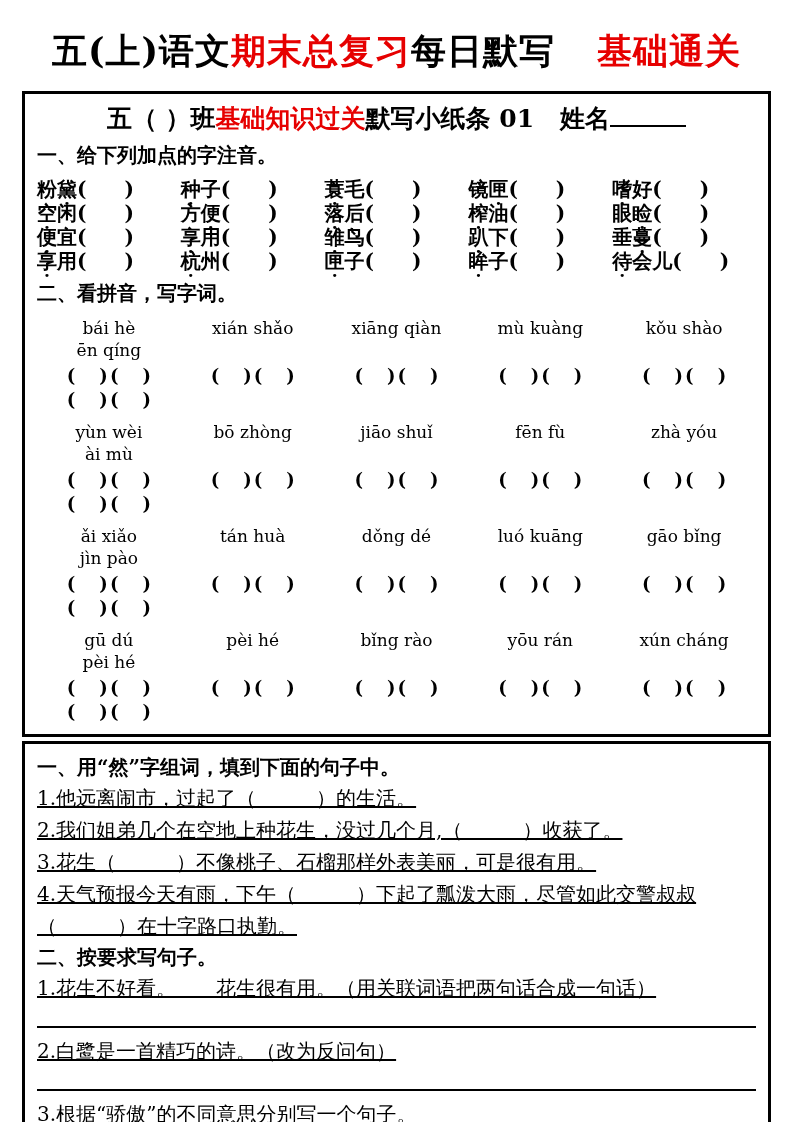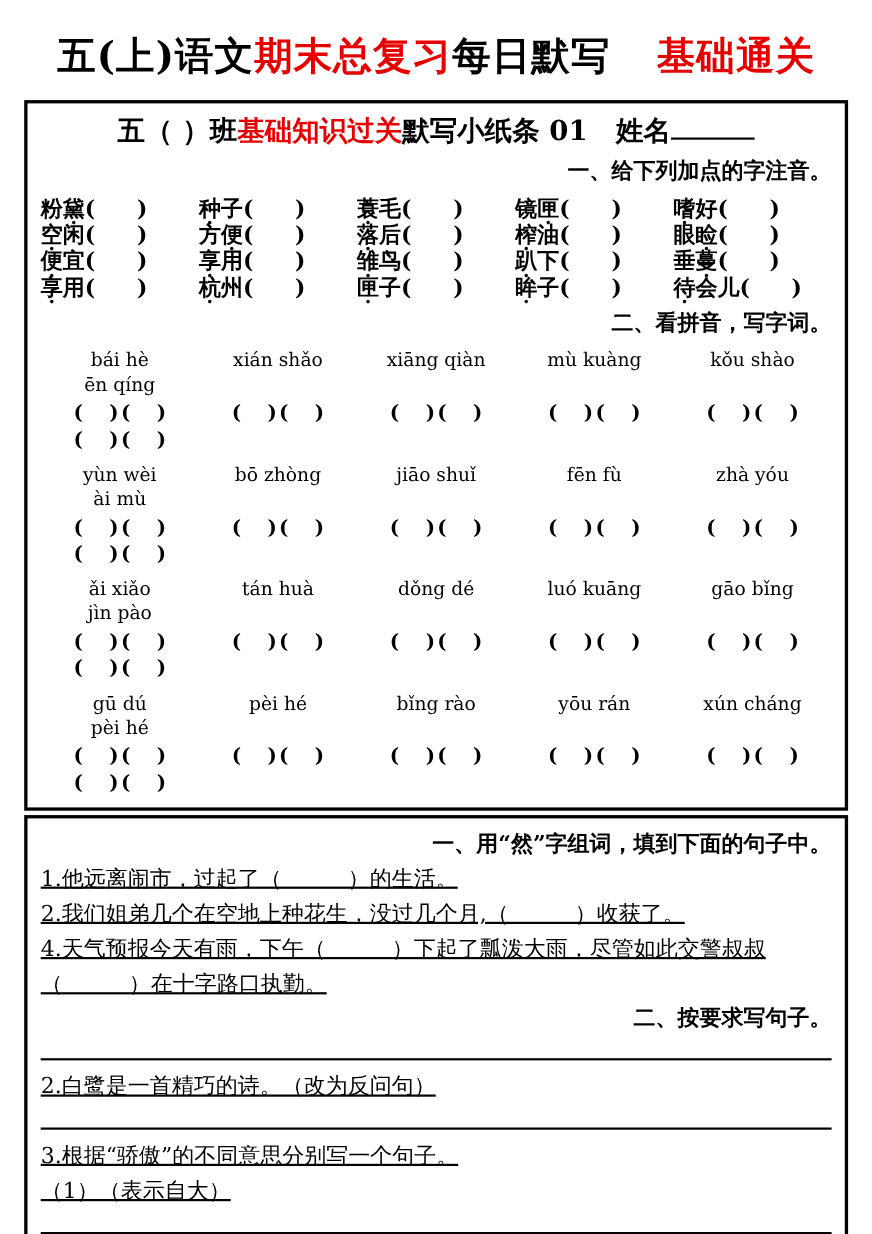--- a/index.html
+++ b/index.html
@@ -20,21 +20,21 @@
   .gap-left{ margin-left:42px; }
 
   .card{ border:3px solid #000; padding:8px 12px 10px; margin-bottom:4px; }
   .card-title{
     font-size:25px; font-weight:bold; text-align:center;
     line-height:34px; margin-bottom:4px; white-space:nowrap;
   }
   .tsp{ display:inline-block; width:26px; }
   .name-line{ display:inline-block; width:76px; height:20px; border-bottom:2.5px solid #000; vertical-align:baseline; }
 
-  .sec-heading{ font-size:20px; font-weight:bold; line-height:30px;text-align:right; }
+  .sec-heading{ font-size:20px; font-weight:bold; line-height:30px; }
 
   
   .word-grid{
     display:grid; grid-template-columns:repeat(5,1fr);
     margin:7px 0 5px;
     font-size:20px; font-weight:bold; line-height:24px;
   }
   .word-item{ white-space:nowrap; }
   .dot-char{ position:relative; }
   .dot-char::after{
@@ -160,24 +160,26 @@
           <div class="bp-cell"><span class="blank blank2">(<i class="sp2"></i>)</span><span class="blank blank2">(<i class="sp2"></i>)</span></div>
         </div>
       </div>
   </section>
 
   <section class="card card-2">
     <div class="sec-heading">一、用“然”字组词，填到下面的句子中。</div>
     <div id="fill-items">
         <div class="body-line">1.他远离闹市，过起了（　　　）的生活。</div>
         <div class="body-line">2.我们姐弟几个在空地上种花生，没过几个月,（　　　）收获了。</div>
+        <div class="body-line">3.花生（　　　）不像桃子、石榴那样外表美丽，可是很有用。</div>
         <div class="body-line">4.天气预报今天有雨，下午（　　　）下起了瓢泼大雨，尽管如此交警叔叔（　　　）在十字路口执勤。</div>
       </div>
     <div class="sec-heading">二、按要求写句子。</div>
     <div id="sentence-items">
+        <div class="body-line">1.花生不好看。　　花生很有用。（用关联词语把两句话合成一句话）</div>
         <div class="answer-line"></div>
         <div class="body-line">2.白鹭是一首精巧的诗。（改为反问句）</div>
         <div class="answer-line"></div>
         <div class="body-line">3.根据“骄傲”的不同意思分别写一个句子。</div>
         <div class="body-line">（1）（表示自大）</div>
         <div class="answer-line"></div>
         <div class="body-line">（2）（表示自豪）</div>
       </div>
   </section>
 

